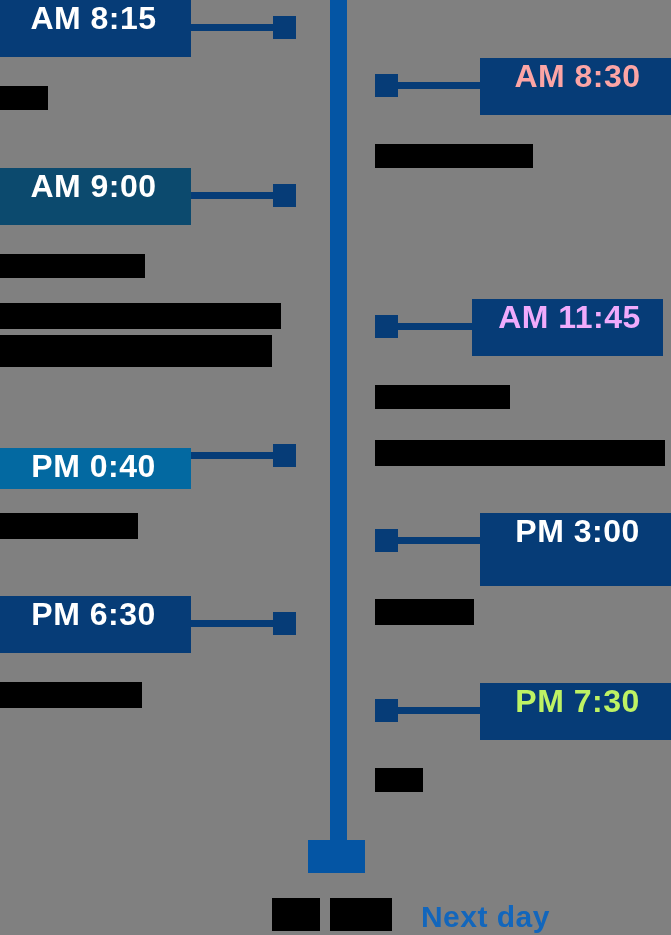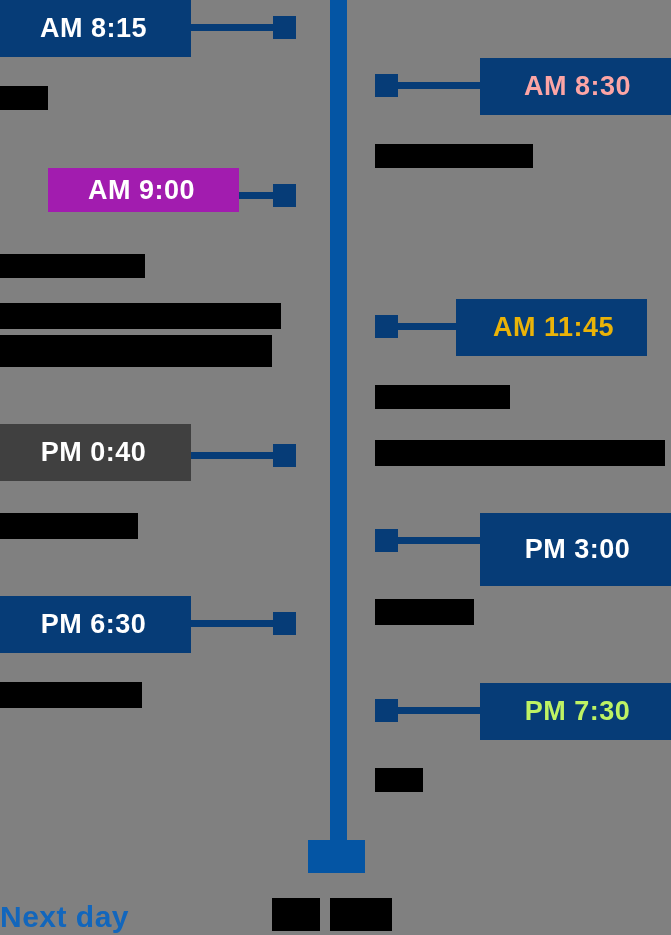--- a/index.html
+++ b/index.html
@@ -34,25 +34,25 @@
     width: 57px;
     background: #0455A4;
   }
 
   
   .time-box {
     position: absolute;
     height: 57px;
     background: #063C77;
     color: #ffffff;
-    font-size: 27px;
+    font-size: 32px;
     font-weight: bold;
     letter-spacing: 0.5px;
     display: flex;
-    align-items: center;
+    align-items: flex-start;
     box-sizing: border-box;
   }
   .time-box.left {
     left: 0;
     width: 191px;
     justify-content: center;
     padding-right: 4px;
   }
   .time-box.right {
     left: 480px;
@@ -72,21 +72,21 @@
     width: 23px;
     height: 23px;
     background: #063C77;
   }
 
   
   .next-day {
     position: absolute;
     left: 0;
     width: 550px;
-    text-align: left;
+    text-align: right;
     color: #1266BC;
     font-size: 30px;
     font-weight: bold;
     letter-spacing: 0.5px;
   }
   .next-day .nd-text {
     position: relative;
     display: inline-block;
   }
 </style>
@@ -106,36 +106,36 @@
       </div>
       <div style="position: absolute; left: 0px; top: 86px; width: 48px; height: 24px; background: rgb(0, 0, 0);"></div>
       <div class="conn-line" style="left: 398px; top: 82px; width: 82px; background: rgb(6, 60, 119);"></div>
       <div class="conn-stub" style="left: 375px; top: 74px; background: rgb(6, 60, 119);"></div>
       <div class="time-box right" style="left: 480px; top: 58px; width: 191px; height: 57px; background: rgb(6, 60, 119); color: #fca5a5;">
         <span>AM 8:30</span>
       </div>
       <div style="position: absolute; left: 375px; top: 144px; width: 158px; height: 24px; background: rgb(0, 0, 0);"></div>
       <div class="conn-line" style="left: 191px; top: 192px; width: 82px; background: rgb(6, 60, 119);"></div>
       <div class="conn-stub" style="left: 273px; top: 184px; background: rgb(6, 60, 119);"></div>
-      <div class="time-box left" style="left: 0px; top: 168px; width: 191px; height: 44px; background: #a21caf; color: rgb(255, 255, 255); margin-left: 48px;">
+      <div class="time-box left" style="left: 0px; top: 168px; width: 191px; height: 57px; background: #0c4a6e; color: rgb(255, 255, 255);">
         <span>AM 9:00</span>
       </div>
       <div style="position: absolute; left: 0px; top: 254px; width: 145px; height: 24px; background: rgb(0, 0, 0);"></div>
       <div style="position: absolute; left: 0px; top: 303px; width: 281px; height: 26px; background: rgb(0, 0, 0);"></div>
       <div style="position: absolute; left: 0px; top: 335px; width: 272px; height: 32px; background: rgb(0, 0, 0);"></div>
       <div class="conn-line" style="left: 398px; top: 323px; width: 82px; background: rgb(6, 60, 119);"></div>
       <div class="conn-stub" style="left: 375px; top: 315px; background: rgb(6, 60, 119);"></div>
-      <div class="time-box right" style="left: 456px; top: 299px; width: 191px; height: 57px; background: rgb(6, 60, 119); color: #eab308;">
+      <div class="time-box right" style="left: 472px; top: 299px; width: 191px; height: 57px; background: rgb(6, 60, 119); color: #f0abfc;">
         <span>AM 11:45</span>
       </div>
       <div style="position: absolute; left: 375px; top: 385px; width: 135px; height: 24px; background: rgb(0, 0, 0);"></div>
       <div style="position: absolute; left: 375px; top: 440px; width: 290px; height: 26px; background: rgb(0, 0, 0);"></div>
       <div class="conn-line" style="left: 191px; top: 452px; width: 82px; background: rgb(6, 60, 119);"></div>
       <div class="conn-stub" style="left: 273px; top: 444px; background: rgb(6, 60, 119);"></div>
-      <div class="time-box left" style="left: 0px; top: 424px; width: 191px; height: 57px; background: #404040; color: rgb(255, 255, 255);">
+      <div class="time-box left" style="left: 0px; top: 448px; width: 191px; height: 41px; background: #0369a1; color: rgb(255, 255, 255);">
         <span>PM 0:40</span>
       </div>
       <div style="position: absolute; left: 0px; top: 513px; width: 138px; height: 26px; background: rgb(0, 0, 0);"></div>
       <div class="conn-line" style="left: 398px; top: 537px; width: 82px; background: rgb(6, 60, 119);"></div>
       <div class="conn-stub" style="left: 375px; top: 529px; background: rgb(6, 60, 119);"></div>
       <div class="time-box right" style="left: 480px; top: 513px; width: 191px; height: 73px; background: rgb(6, 60, 119); color: rgb(255, 255, 255);">
         <span>PM 3:00</span>
       </div>
       <div style="position: absolute; left: 375px; top: 599px; width: 99px; height: 26px; background: rgb(0, 0, 0);"></div>
       <div class="conn-line" style="left: 191px; top: 620px; width: 82px; background: rgb(6, 60, 119);"></div>

